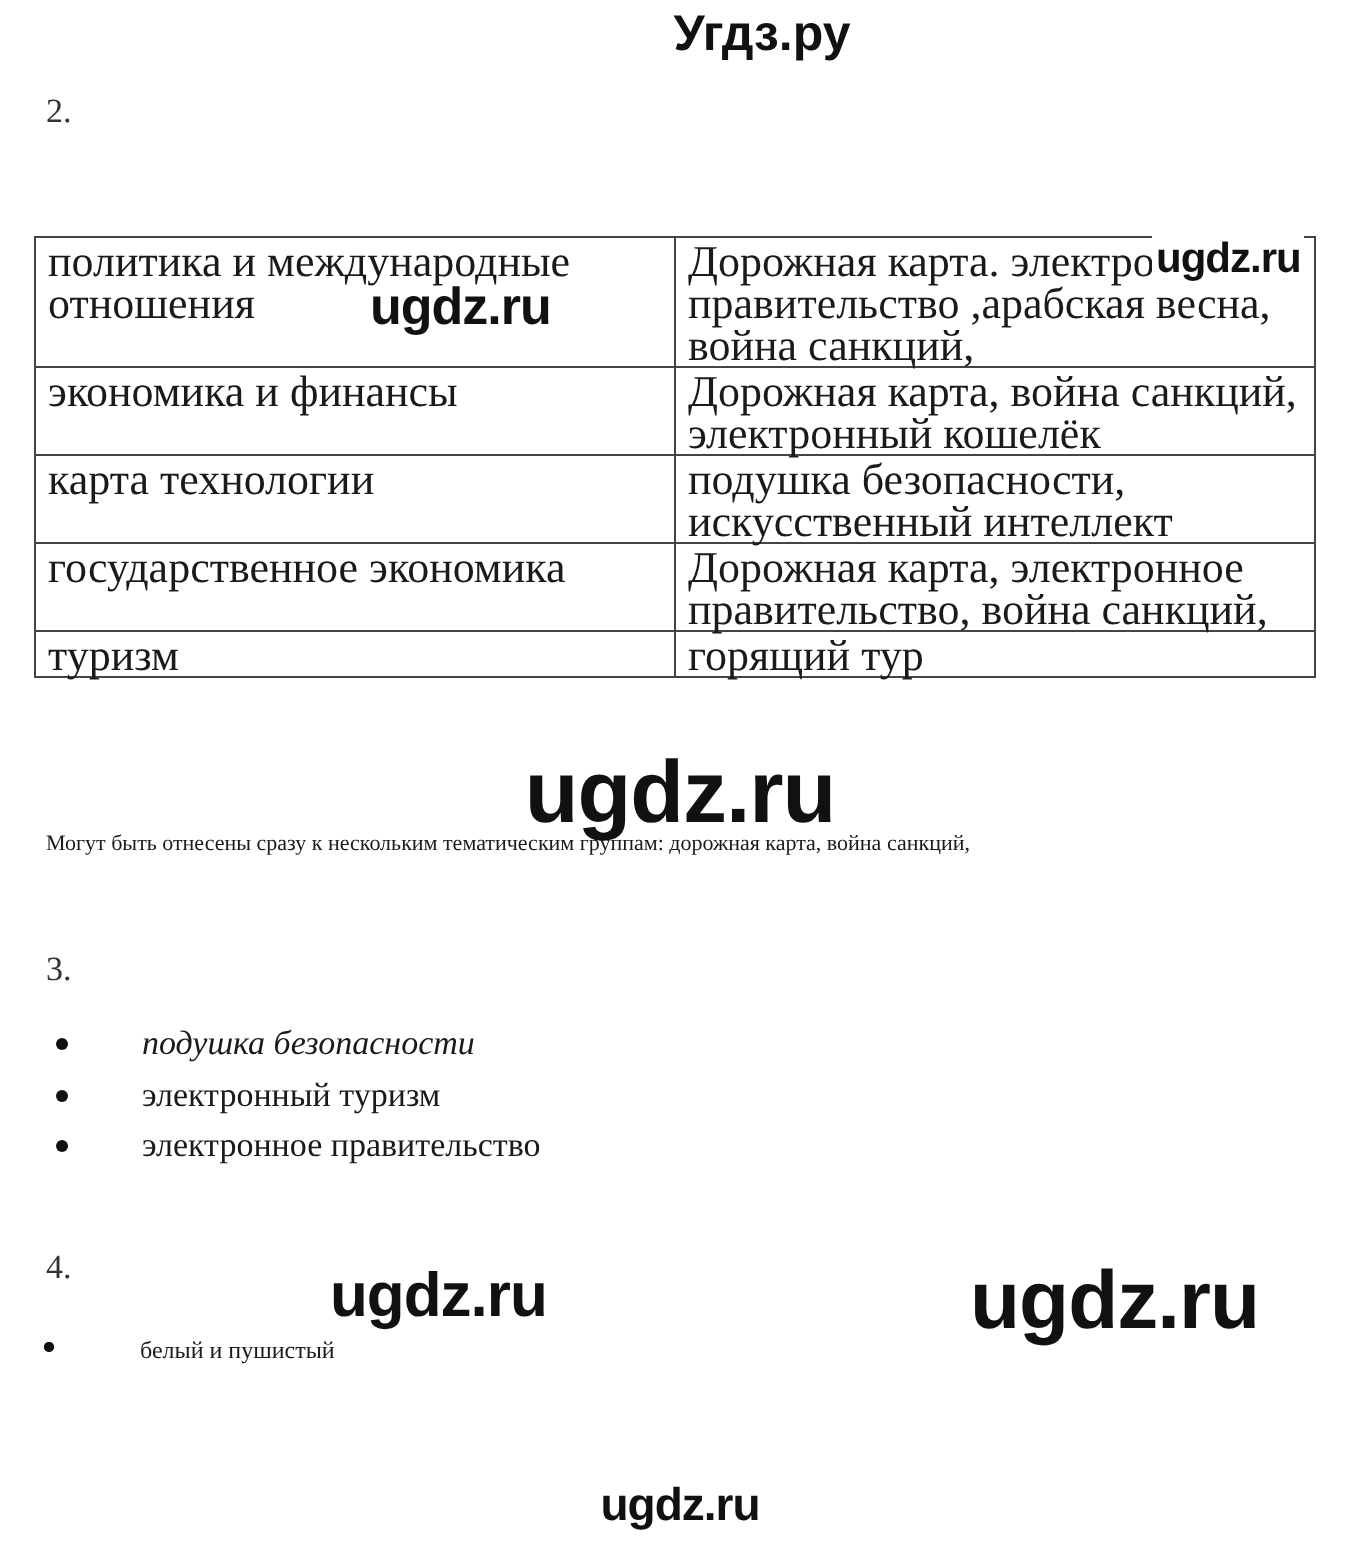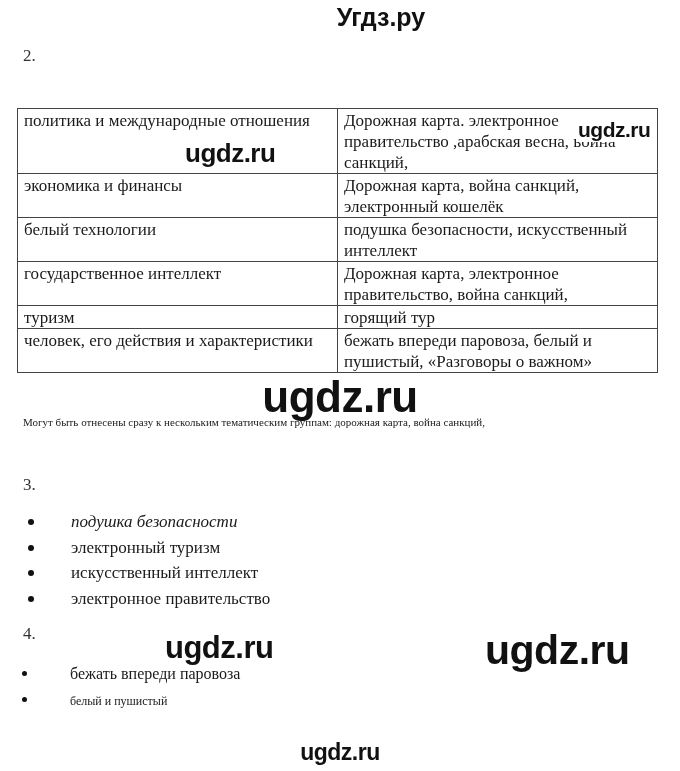--- a/index.html
+++ b/index.html
@@ -12,23 +12,23 @@
       left: 0; width: 680px; top: 0px; text-align: center;
       font-family: "Liberation Sans", sans-serif; font-weight: bold;
       font-size: 25px; line-height: 34px; color: #111; padding-left: 41px;
     }
     .num { font-size: 17px; color: #333; }
     .wm {
       font-family: "Liberation Sans", sans-serif; font-weight: bold;
       color: #111; letter-spacing: -0.5px; white-space: nowrap;
     }
     table.grid {
-      position: absolute; left: 17px; top: 108px; width: 641px;
+      position: absolute; left: 17px; top: 118px; width: 641px;
       border-collapse: collapse; table-layout: fixed;
-      font-size: 17px; line-height: 21px;
+      font-size: 22px; line-height: 21px;
     }
     table.grid td {
       border: 1px solid #444; vertical-align: top; padding: 1px 6px 0 6px;
     }
     table.grid td.c1 { width: 307px; }
     table.grid td.c2 { width: 307px; }
     .para { font-size: 11px; line-height: 25px; }
     ul.bl { list-style: none; margin: 0; padding: 0; position: absolute; }
     ul.bl li { position: relative; font-size: 17px; line-height: 25.5px; }
     ul.bl li .dot {
@@ -47,57 +47,52 @@
   <tbody>
     <tr style="height:62px;">
       <td class="c1">политика и международные отношения</td>
       <td class="c2">Дорожная карта. электронное правительство ,арабская весна, война санкций,</td>
     </tr>
     <tr style="height:42px;">
       <td class="c1">экономика и финансы</td>
       <td class="c2">Дорожная карта, война санкций, электронный кошелёк</td>
     </tr>
     <tr style="height:42px;">
-      <td class="c1">белый технологии</td>
+      <td class="c1">карта технологии</td>
       <td class="c2">подушка безопасности, искусственный интеллект</td>
     </tr>
     <tr style="height:42px;">
-      <td class="c1">государственное интеллект</td>
+      <td class="c1">государственное экономика</td>
       <td class="c2">Дорожная карта, электронное правительство, война санкций,</td>
     </tr>
     <tr style="height:22px;">
       <td class="c1">туризм</td>
       <td class="c2">горящий тур</td>
-    </tr>
-    <tr style="height:42px;">
-      <td class="c1">человек, его действия и характеристики</td>
-      <td class="c2">бежать впереди паровоза, белый и пушистый, «Разговоры о важном»</td>
     </tr>
   </tbody>
 </table>
 
 <div class="abs wm" style="left:185px; top:138px; font-size:26px;">ugdz.ru</div>
 <div class="abs wm" style="left:576px; top:118px; font-size:21px; background:#fff; padding:0 2px;">ugdz.ru</div>
 
 <div class="abs wm" style="left:0; width:680px; text-align:center; top:373px; font-size:44px; line-height:48px;">ugdz.ru</div>
 
 <div class="abs para" style="left:23px; top:410px; width:640px;">Могут быть отнесены сразу к нескольким тематическим группам: дорожная карта, война санкций,</div>
 
 <div class="abs num" style="left:23px; top:475px;">3.</div>
 
 <ul class="bl" style="left:28px; top:509px;">
   <li><span class="dot"></span><span style="margin-left:43px;font-style:italic;">подушка безопасности</span></li>
   <li><span class="dot"></span><span style="margin-left:43px;">электронный туризм</span></li>
-  <li><span class="dot"></span><span style="margin-left:43px;">искусственный интеллект</span></li>
   <li><span class="dot"></span><span style="margin-left:43px;">электронное правительство</span></li>
 </ul>
 
 <div class="abs num" style="left:23px; top:624px;">4.</div>
 
 <div class="abs wm" style="left:165px; top:630px; font-size:31px; line-height:36px;">ugdz.ru</div>
 <div class="abs wm" style="left:485px; top:627px; font-size:41px; line-height:46px;">ugdz.ru</div>
 
 <ul class="bl" style="left:22px; top:661px;">
-  <li><span class="dot" style="width:5px;height:5px;"></span><span style="margin-left:48px; font-size:16px;">бежать впереди паровоза</span></li>
+  <li><span class="dot" style="width:5px;height:5px;"></span></li>
   <li><span class="dot" style="width:5px;height:5px;"></span><span style="margin-left:48px; font-size:12px;">белый и пушистый</span></li>
 </ul>
 
 <div class="abs wm" style="left:0; width:680px; text-align:center; top:738px; font-size:23px; line-height:28px;">ugdz.ru</div>
 
 </body></html>

